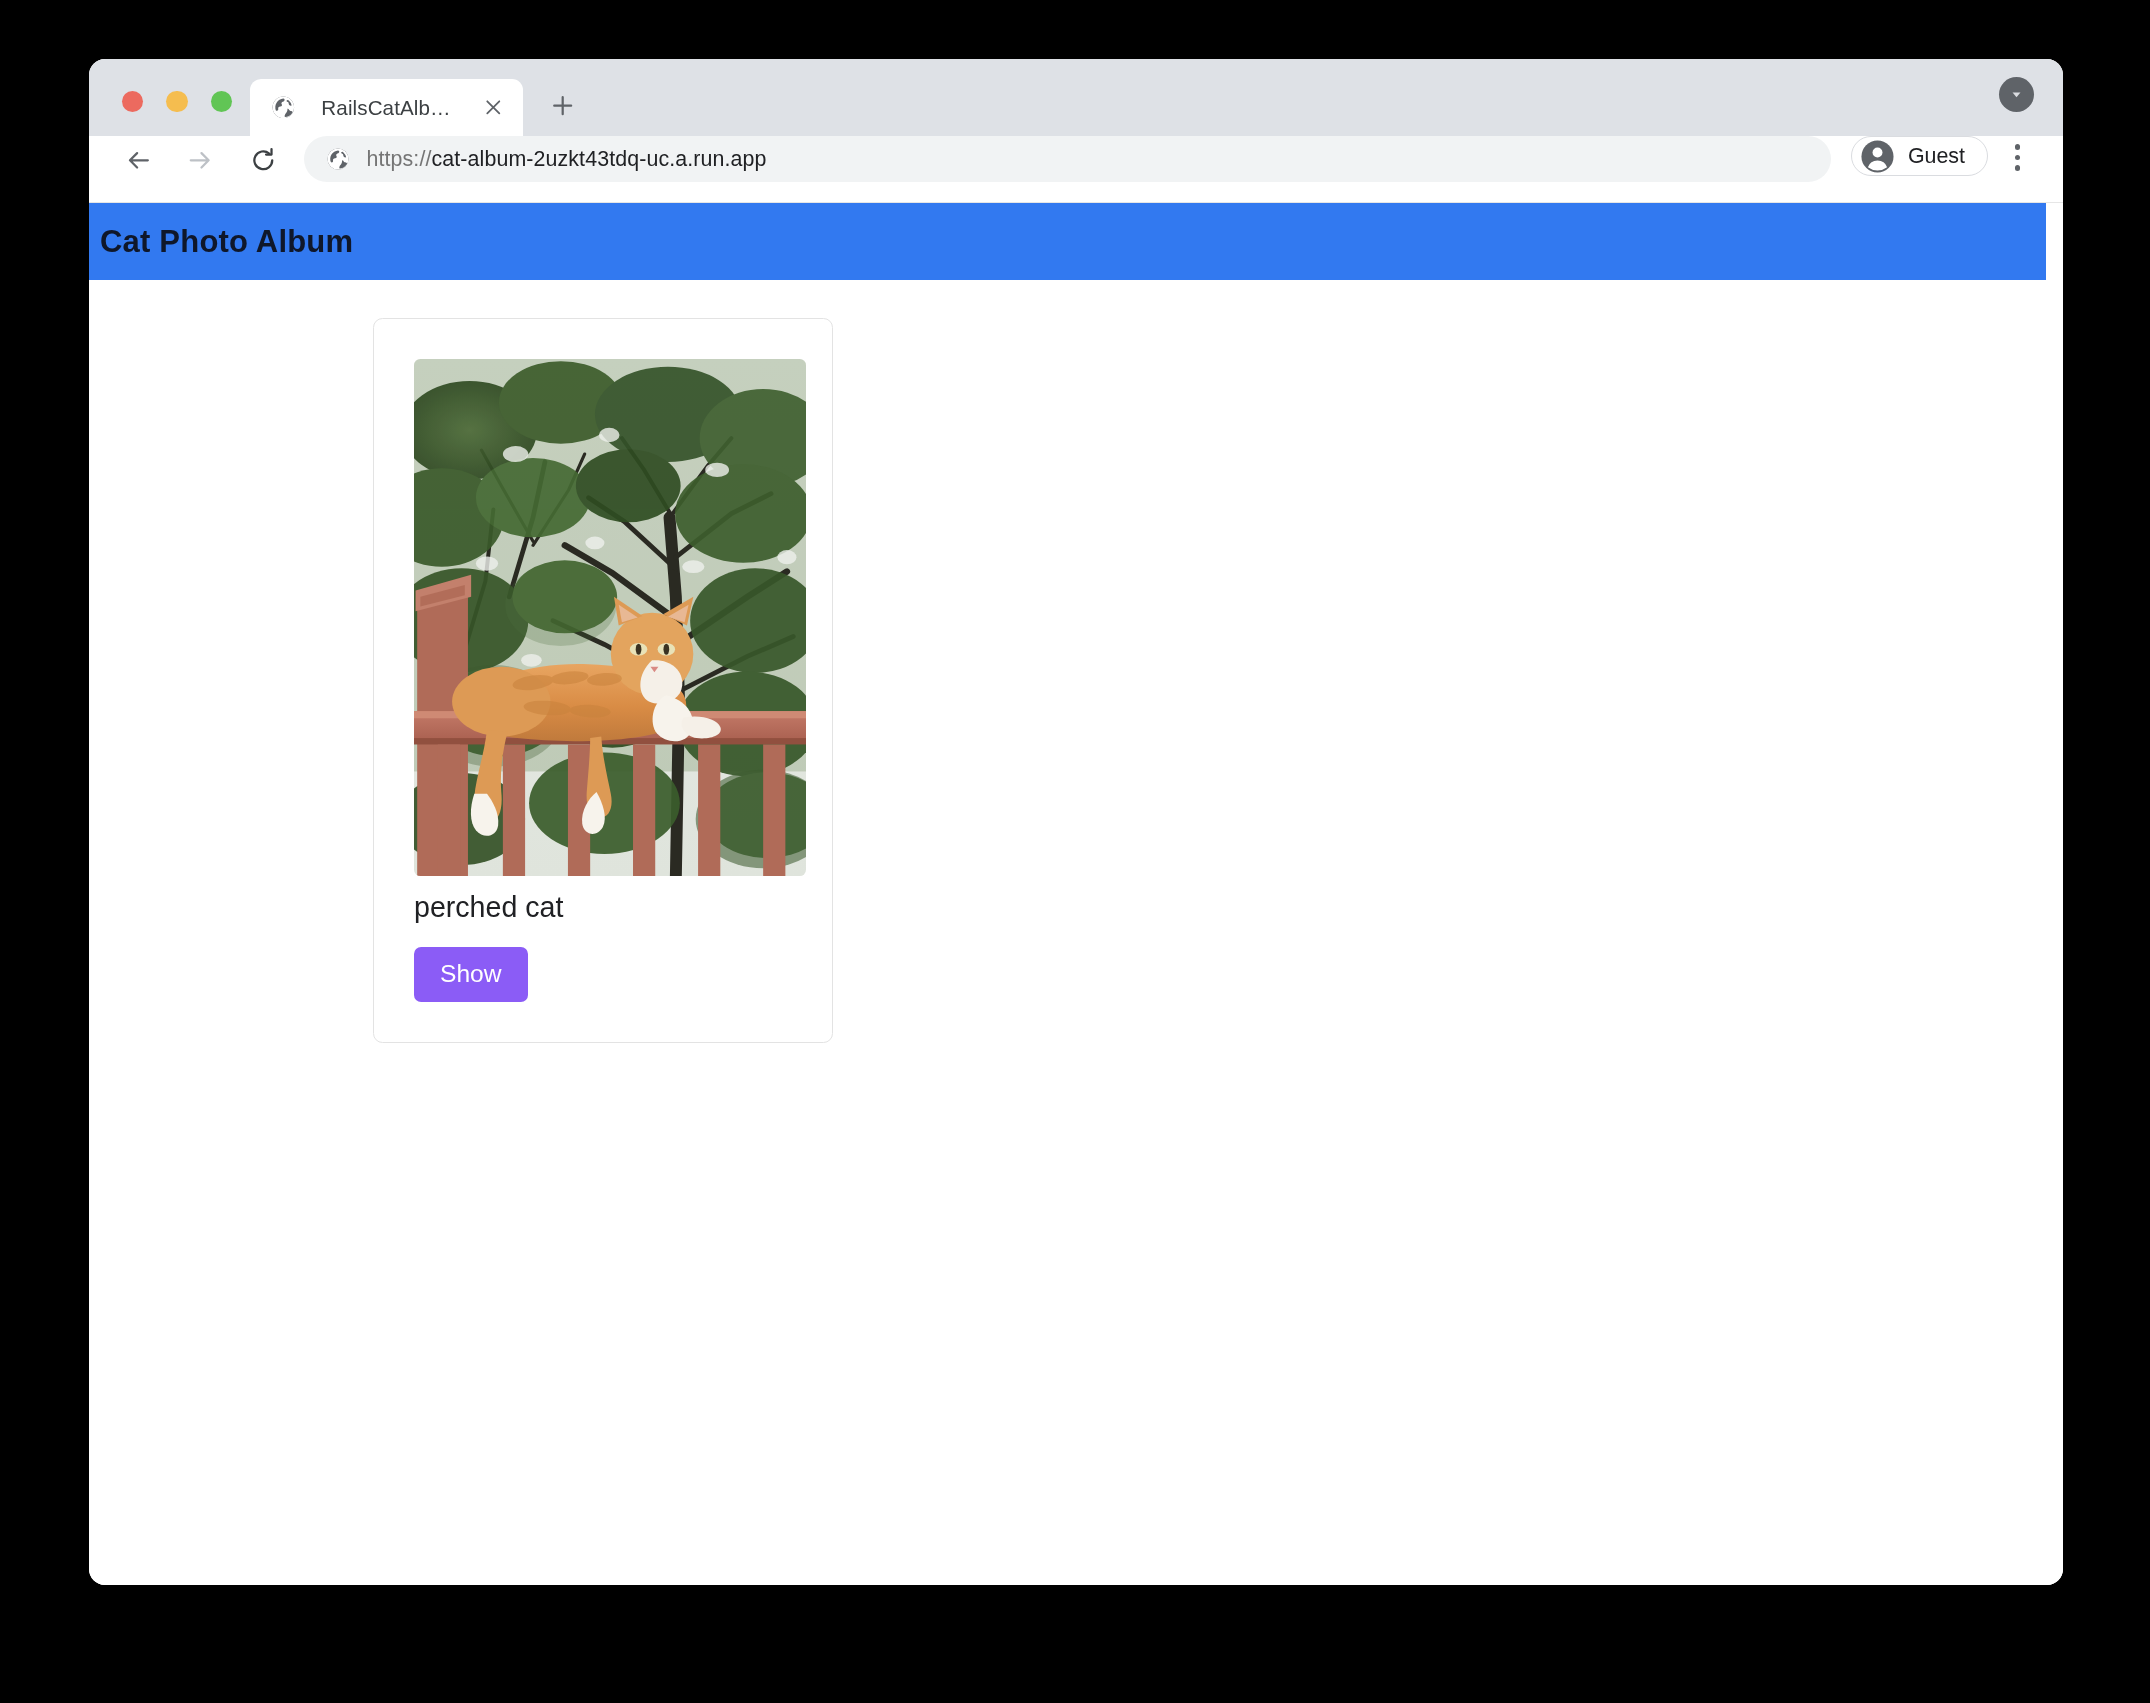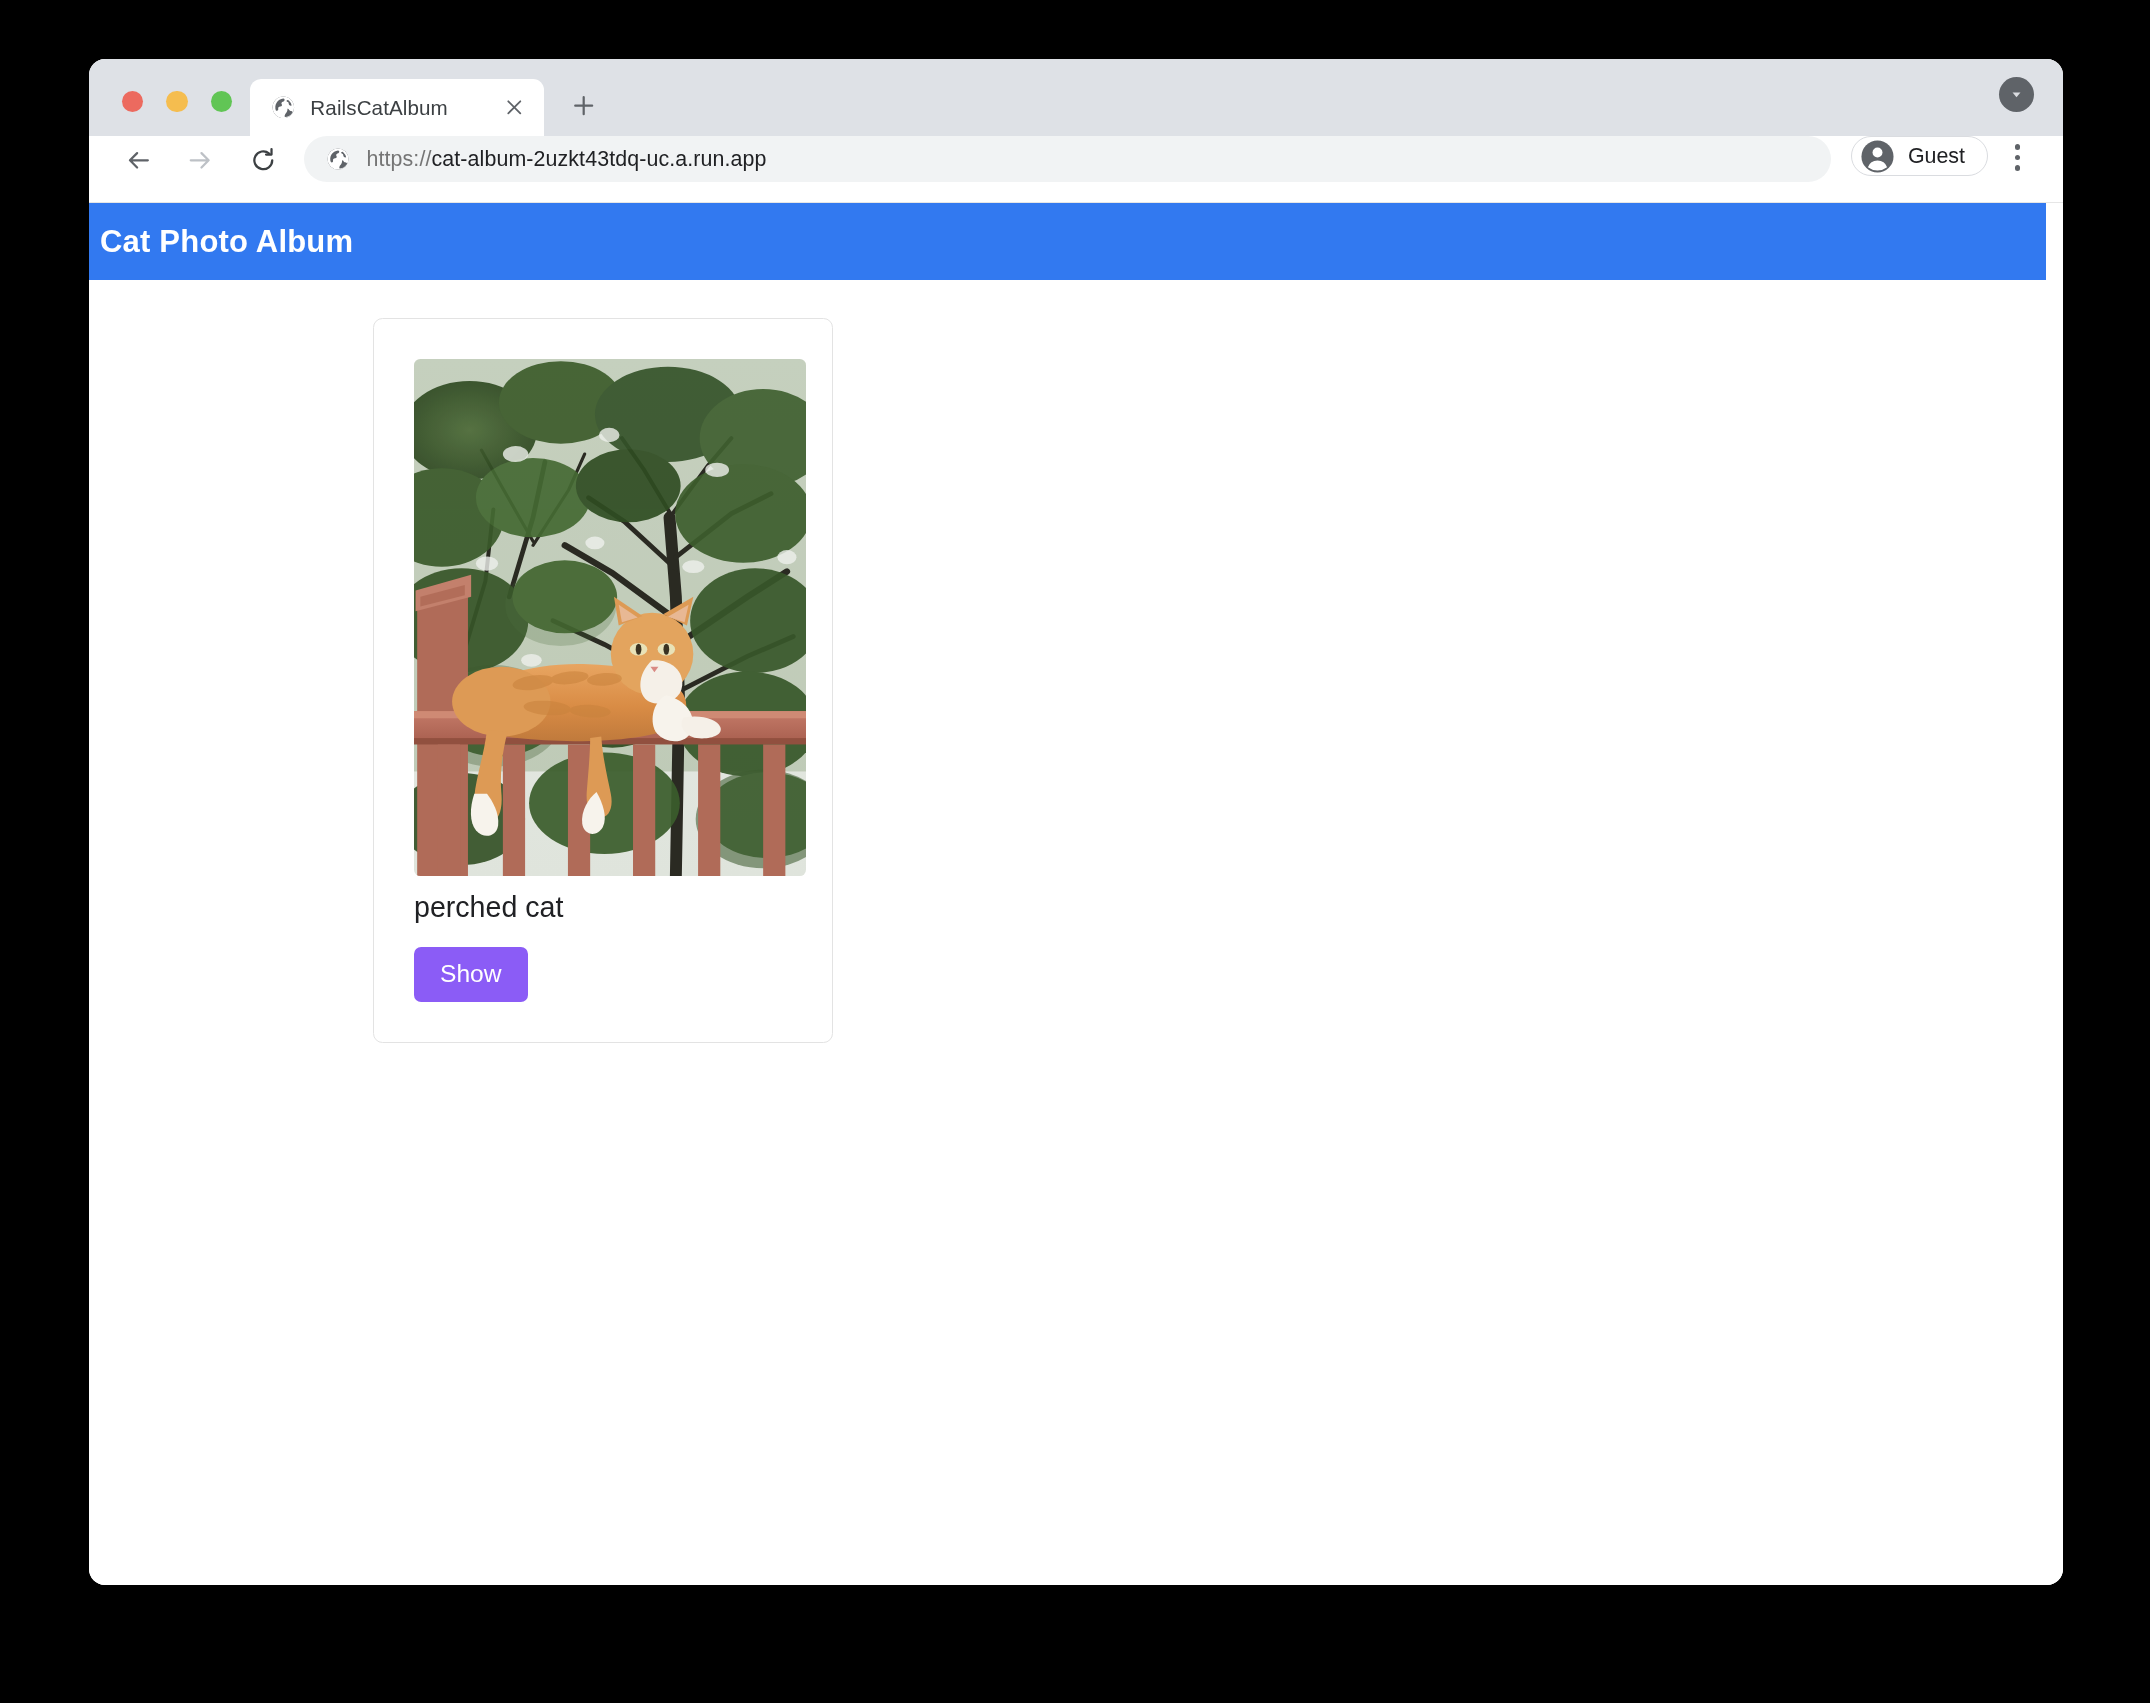--- a/index.html
+++ b/index.html
@@ -39,27 +39,27 @@
     padding: 0 0 24px 33px;
   }
   .light { width: 21.4px; height: 21.4px; border-radius: 50%; }
   .light.red { background: #ec6a5f; }
   .light.yellow { background: #f5bd4f; }
   .light.green { background: #61c555; }
 
   .tab {
     position: relative;
     margin-left: 18px;
-    width: 294px; height: 57px;
+    width: 273px; height: 57px;
     background: #ffffff;
     border-radius: 11px 11px 0 0;
     display: flex;
     align-items: center;
     padding: 0 16px 0 20.6px;
-    gap: 15px;
+    gap: 26px;
   }
   .favicon {
     width: 24.6px; height: 24.6px;
     flex: 0 0 auto;
     display: block;
   }
   .tab-title {
     flex: 1 1 auto;
     font-size: 20.6px;
     color: #3c4043;
@@ -160,21 +160,21 @@
 
   .app-header {
     height: 77px;
     width: 1957px;
     background: #3279f0;
     display: flex;
     align-items: center;
     padding-left: 11px;
   }
   .app-title {
-    color: #ffffff;
+    color: #0f172a;
     font-size: 31px;
     font-weight: bold;
     letter-spacing: 0.2px;
   }
 
   .page-body {
     position: relative;
     width: 1957px;
   }
 

